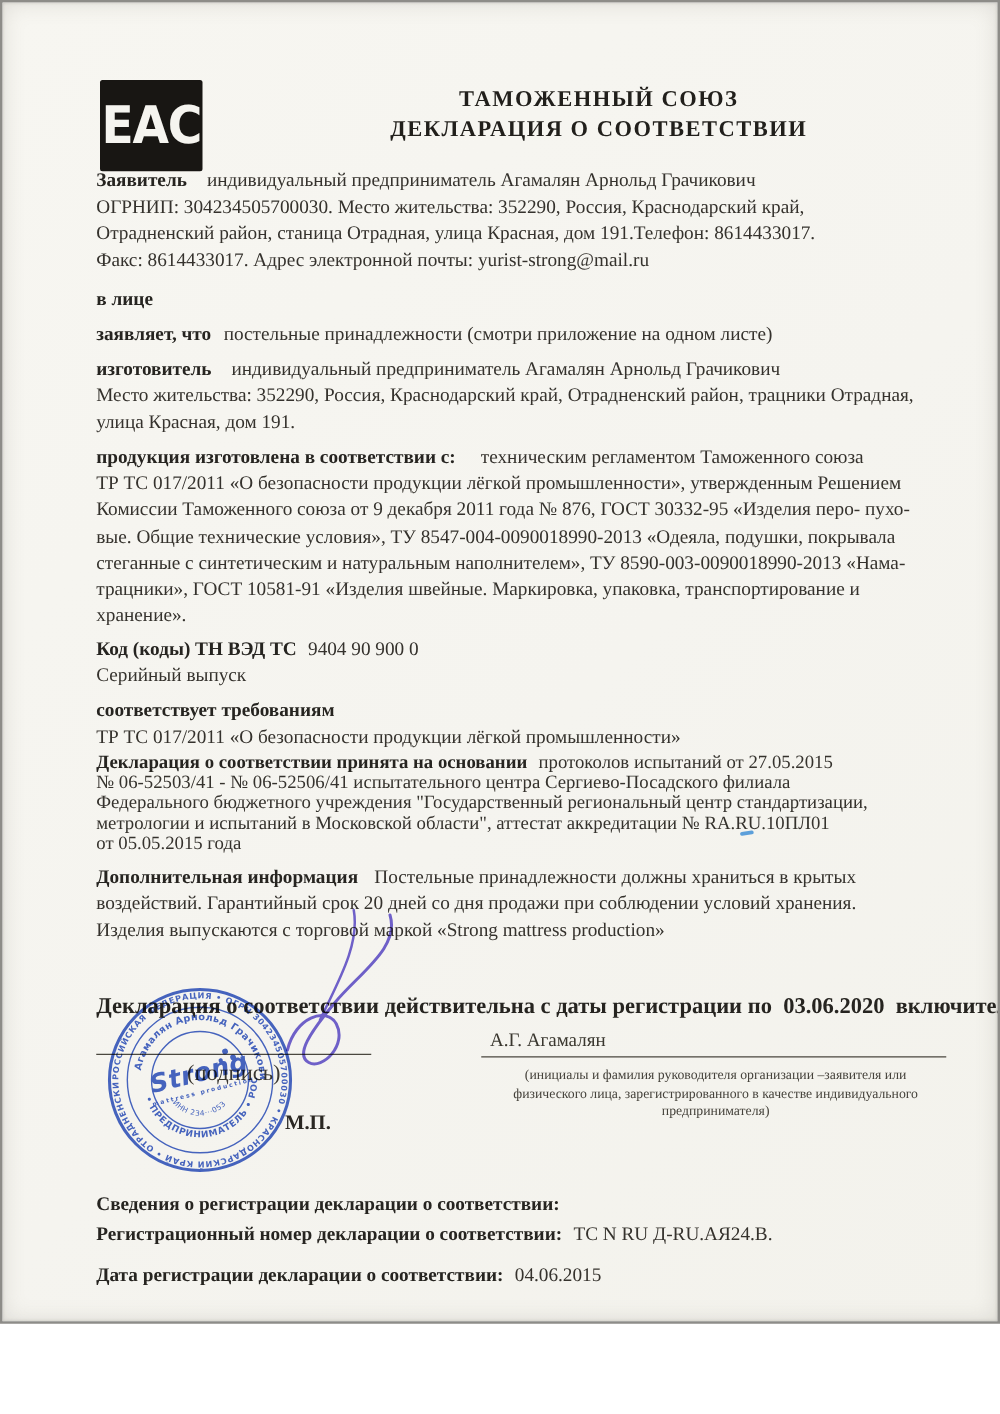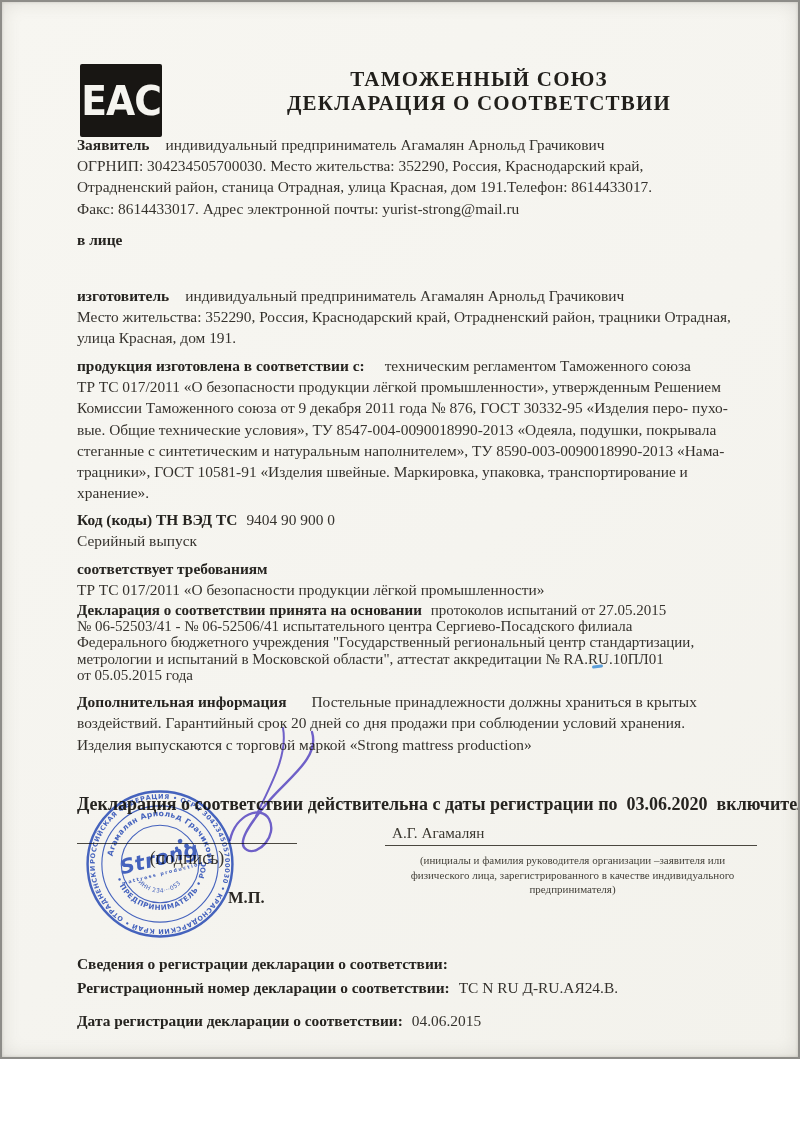--- a/index.html
+++ b/index.html
@@ -12,21 +12,21 @@
   .abs{position:absolute;white-space:nowrap;}
   .l{line-height:21.2px;font-size:15.4px;}
   .b{font-weight:700;color:#262420;}
   
   .eac{left:78px;top:62px;width:82px;height:73px;background:#181613;
        display:flex;align-items:center;justify-content:center;border-radius:2px;}
   .eac span{color:#f5f4ef;font-family:"DejaVu Sans",sans-serif;font-weight:800;
        font-size:37px;letter-spacing:-1px;transform:scaleY(1.12) scaleX(1.02);}
   
   .title{left:156px;top:66px;width:642px;text-align:center;font-weight:700;
-       color:#211f1b;font-size:21px;line-height:23.5px;letter-spacing:1.2px;}
+       color:#211f1b;font-size:18px;line-height:23.5px;letter-spacing:1.2px;}
   .tight .l{line-height:16.2px;font-size:15px;font-family:Liberation Serif, serif;}
   .wide .l{line-height:21.4px;}
   .validity{left:75px;top:792px;font-weight:700;font-size:18px;color:#262420;z-index:1;}
   .sigline{position:absolute;border-top:1.6px solid #4a473f;height:0;z-index:1;}
   .cap{font-size:18px;color:#3a3731;}
   .smallcap{font-size:11px;line-height:14.6px;color:#45423b;text-align:center;white-space:normal;}
   .mp{font-weight:700;font-size:16.5px;color:#2a2722;z-index:1;}
   .regrow .b{font-size:15.4px;}
   .stamp{position:absolute;left:56px;top:760px;width:204px;height:204px;
        mix-blend-mode:multiply;opacity:.88;z-index:2;}
@@ -58,20 +58,23 @@
 
   <div class="abs" style="left:75px;top:132px;">
     <div class="l"><span class="b" style="margin-right:16px">Заявитель</span><span>индивидуальный предприниматель Агамалян Арнольд Грачикович</span></div>
     <div class="l">ОГРНИП: 304234505700030. Место жительства: 352290, Россия, Краснодарский край,</div>
     <div class="l">Отрадненский район, станица Отрадная, улица Красная, дом 191.Телефон: 8614433017.</div>
     <div class="l">Факс: 8614433017. Адрес электронной почты: yurist-strong@mail.ru</div>
   </div>
 
   <div class="abs l b" style="left:75px;top:227px;">в лице</div>
 
+  <div class="abs l" style="left:75px;top:255px;">
+    <span class="b" style="margin-right:10px">заявляет, что</span><span>постельные принадлежности (смотри приложение на одном листе)</span>
+  </div>
 
   <div class="abs" style="left:75px;top:283px;">
     <div class="l"><span class="b" style="margin-right:16px">изготовитель</span><span>индивидуальный предприниматель Агамалян Арнольд Грачикович</span></div>
     <div class="l">Место жительства: 352290, Россия, Краснодарский край, Отрадненский район, трацники Отрадная,</div>
     <div class="l">улица Красная, дом 191.</div>
   </div>
 
   <div class="abs" style="left:75px;top:353px;">
     <div class="l"><span class="b" style="margin-right:20px">продукция изготовлена в соответствии с:</span><span>техническим регламентом Таможенного союза</span></div>
     <div class="l">ТР ТС 017/2011 «О безопасности продукции лёгкой промышленности», утвержденным Решением</div>
@@ -94,21 +97,21 @@
 
   <div class="abs tight" style="left:75px;top:600px;">
     <div class="l"><span class="b" style="margin-right:9px">Декларация о соответствии принята на основании</span><span>протоколов  испытаний от  27.05.2015</span></div>
     <div class="l">№ 06-52503/41 - № 06-52506/41 испытательного центра Сергиево-Посадского филиала</div>
     <div class="l">Федерального бюджетного учреждения "Государственный региональный центр стандартизации,</div>
     <div class="l">метрологии и испытаний в Московской области", аттестат аккредитации № RA.RU.10ПЛ01</div>
     <div class="l">от 05.05.2015 года</div>
   </div>
 
   <div class="abs wide" style="left:75px;top:689px;">
-    <div class="l"><span class="b" style="margin-right:25px">Дополнительная информация</span><span>Постельные принадлежности должны храниться в крытых</span></div>
+    <div class="l"><span class="b" style="margin-right:13px">Дополнительная информация</span><span>Постельные принадлежности должны храниться в крытых</span></div>
     <div class="l">воздействий. Гарантийный срок 20 дней со дня продажи при соблюдении условий хранения.</div>
     <div class="l">Изделия  выпускаются с торговой маркой «Strong  mattress production»</div>
   </div>
 
   <div class="pen-dash"></div>
 
   <div class="abs validity">
     <span>Декларация о соответствии действительна с даты регистрации по</span><span style="margin-left:9px">03.06.2020</span><span style="margin-left:9px">включительно</span>
   </div>
 

